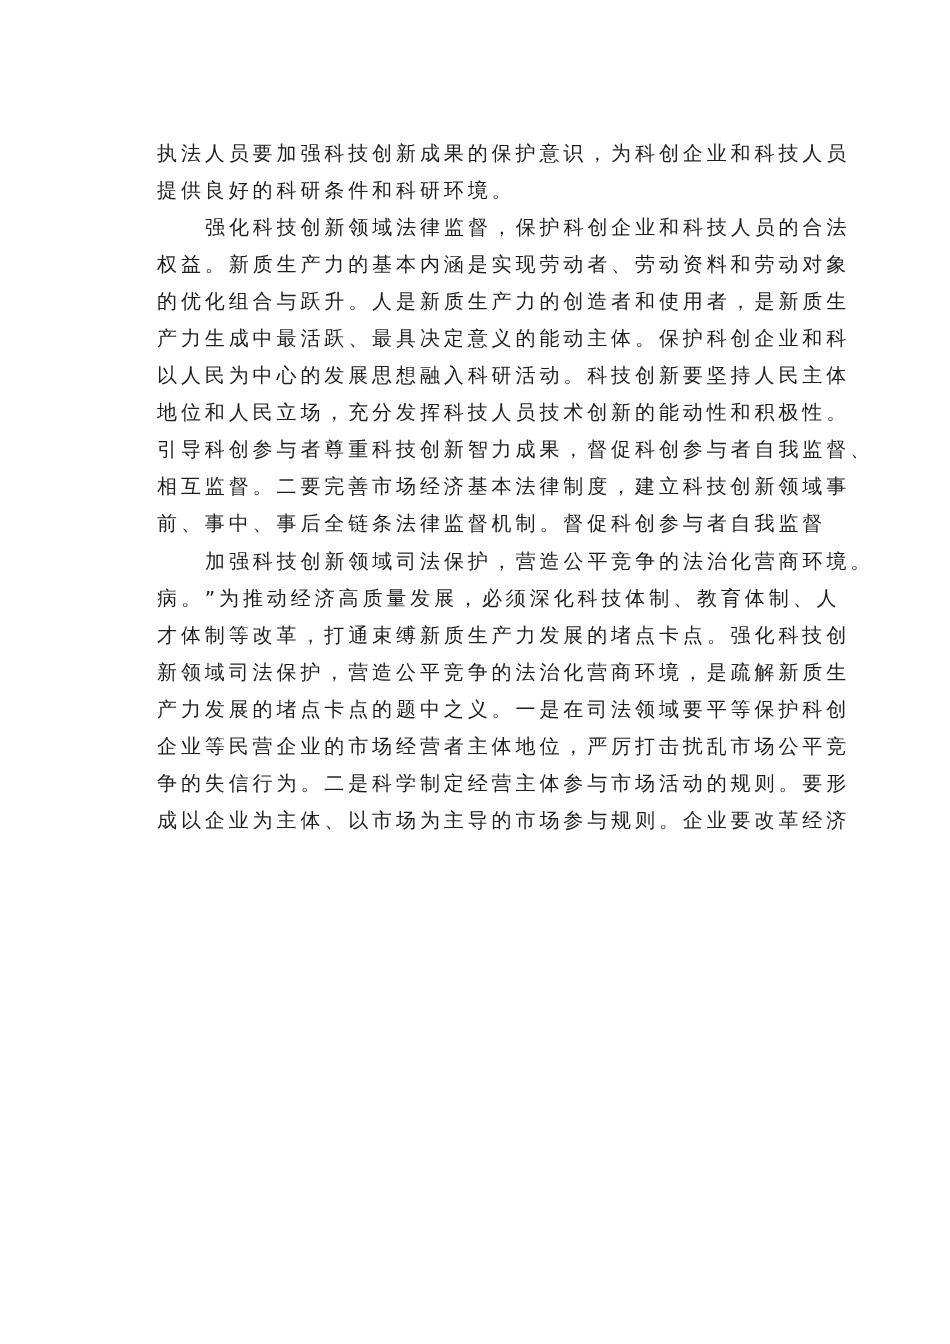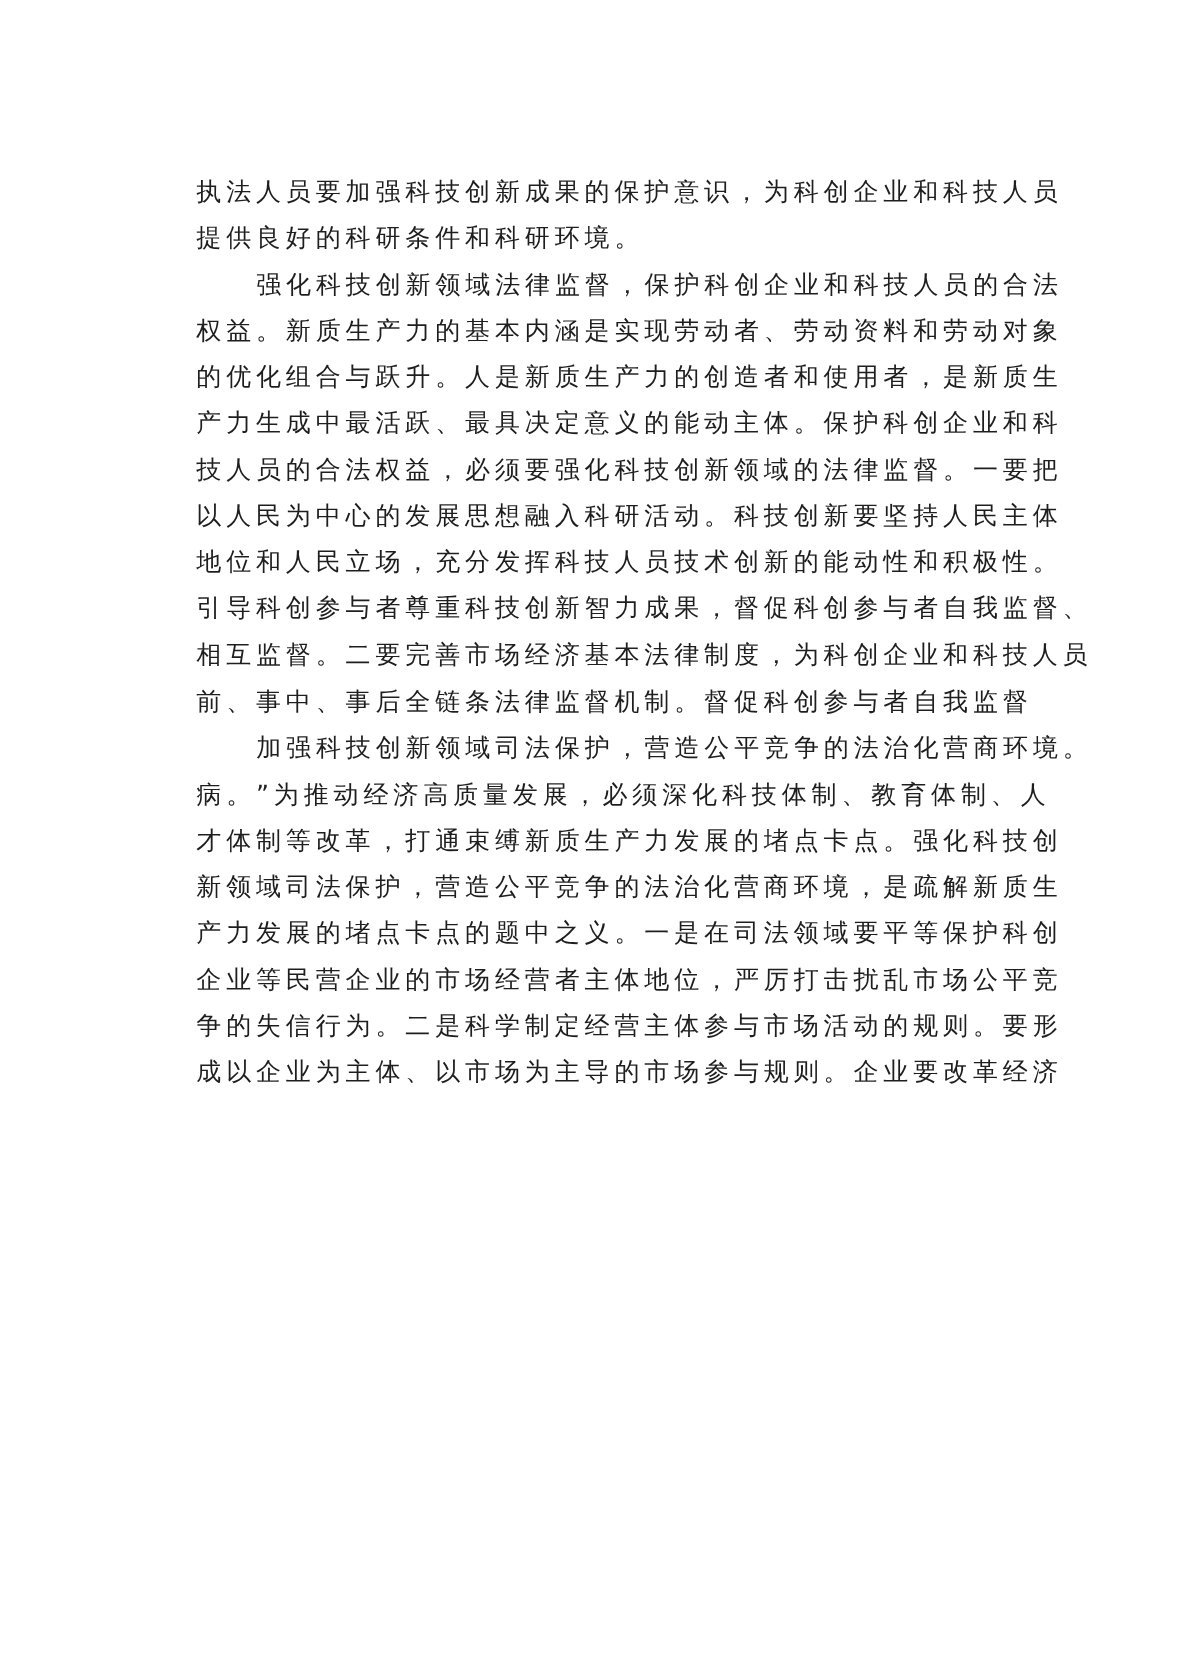--- a/index.html
+++ b/index.html
@@ -31,25 +31,24 @@
     <div>
       <div class="line">执法人员要加强科技创新成果的保护意识，为科创企业和科技人员</div>
       <div class="line">提供良好的科研条件和科研环境。</div>
     </div>
 
     <div>
       <div class="line indent">强化科技创新领域法律监督，保护科创企业和科技人员的合法</div>
       <div class="line">权益。新质生产力的基本内涵是实现劳动者、劳动资料和劳动对象</div>
       <div class="line">的优化组合与跃升。人是新质生产力的创造者和使用者，是新质生</div>
       <div class="line">产力生成中最活跃、最具决定意义的能动主体。保护科创企业和科</div>
-      <div class="line">技人员的合法权益，必须要强化科技创新领域的法律监督。一要把</div>
       <div class="line">以人民为中心的发展思想融入科研活动。科技创新要坚持人民主体</div>
       <div class="line">地位和人民立场，充分发挥科技人员技术创新的能动性和积极性。</div>
       <div class="line">引导科创参与者尊重科技创新智力成果，督促科创参与者自我监督、</div>
-      <div class="line">相互监督。二要完善市场经济基本法律制度，为科创企业和科技人员</div>
+      <div class="line">相互监督。二要完善市场经济基本法律制度，建立科技创新领域事</div>
       <div class="line">前、事中、事后全链条法律监督机制。督促科创参与者自我监督</div>
     </div>
 
     <div>
       <div class="line indent">加强科技创新领域司法保护，营造公平竞争的法治化营商环境。</div>
       <div class="line">病。”为推动经济高质量发展，必须深化科技体制、教育体制、人</div>
       <div class="line">才体制等改革，打通束缚新质生产力发展的堵点卡点。强化科技创</div>
       <div class="line">新领域司法保护，营造公平竞争的法治化营商环境，是疏解新质生</div>
       <div class="line">产力发展的堵点卡点的题中之义。一是在司法领域要平等保护科创</div>
       <div class="line">企业等民营企业的市场经营者主体地位，严厉打击扰乱市场公平竞</div>

